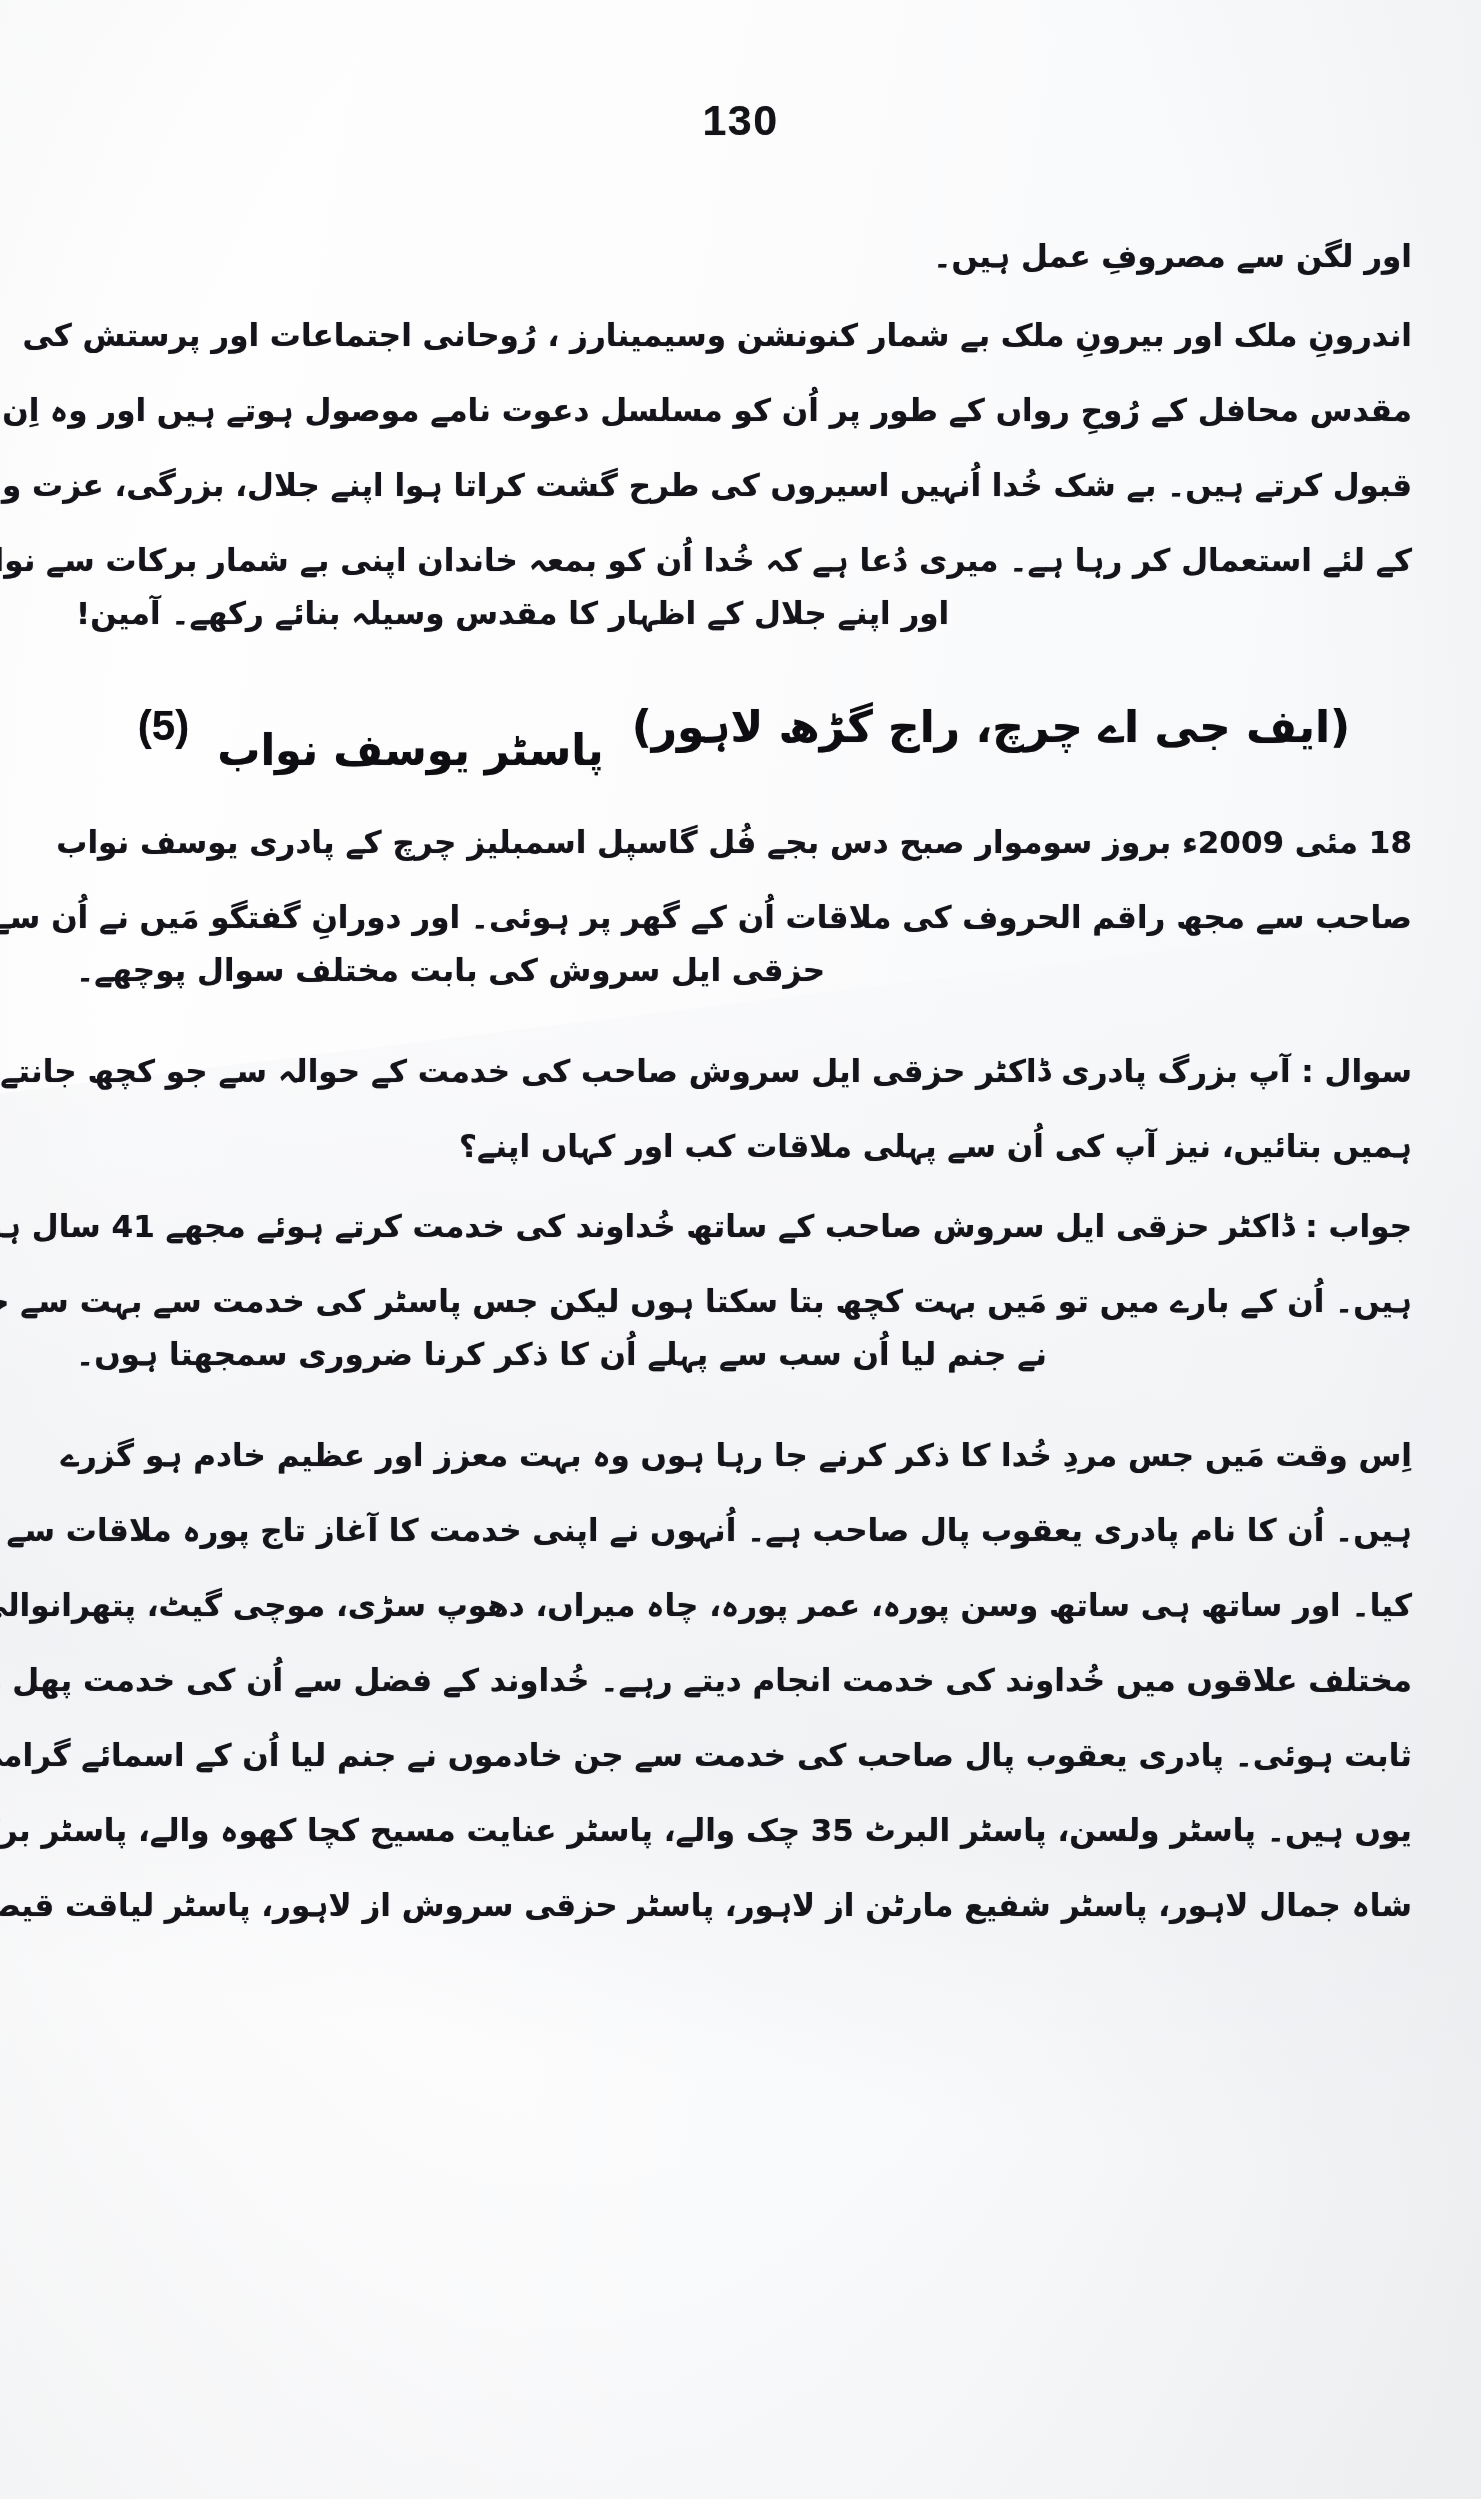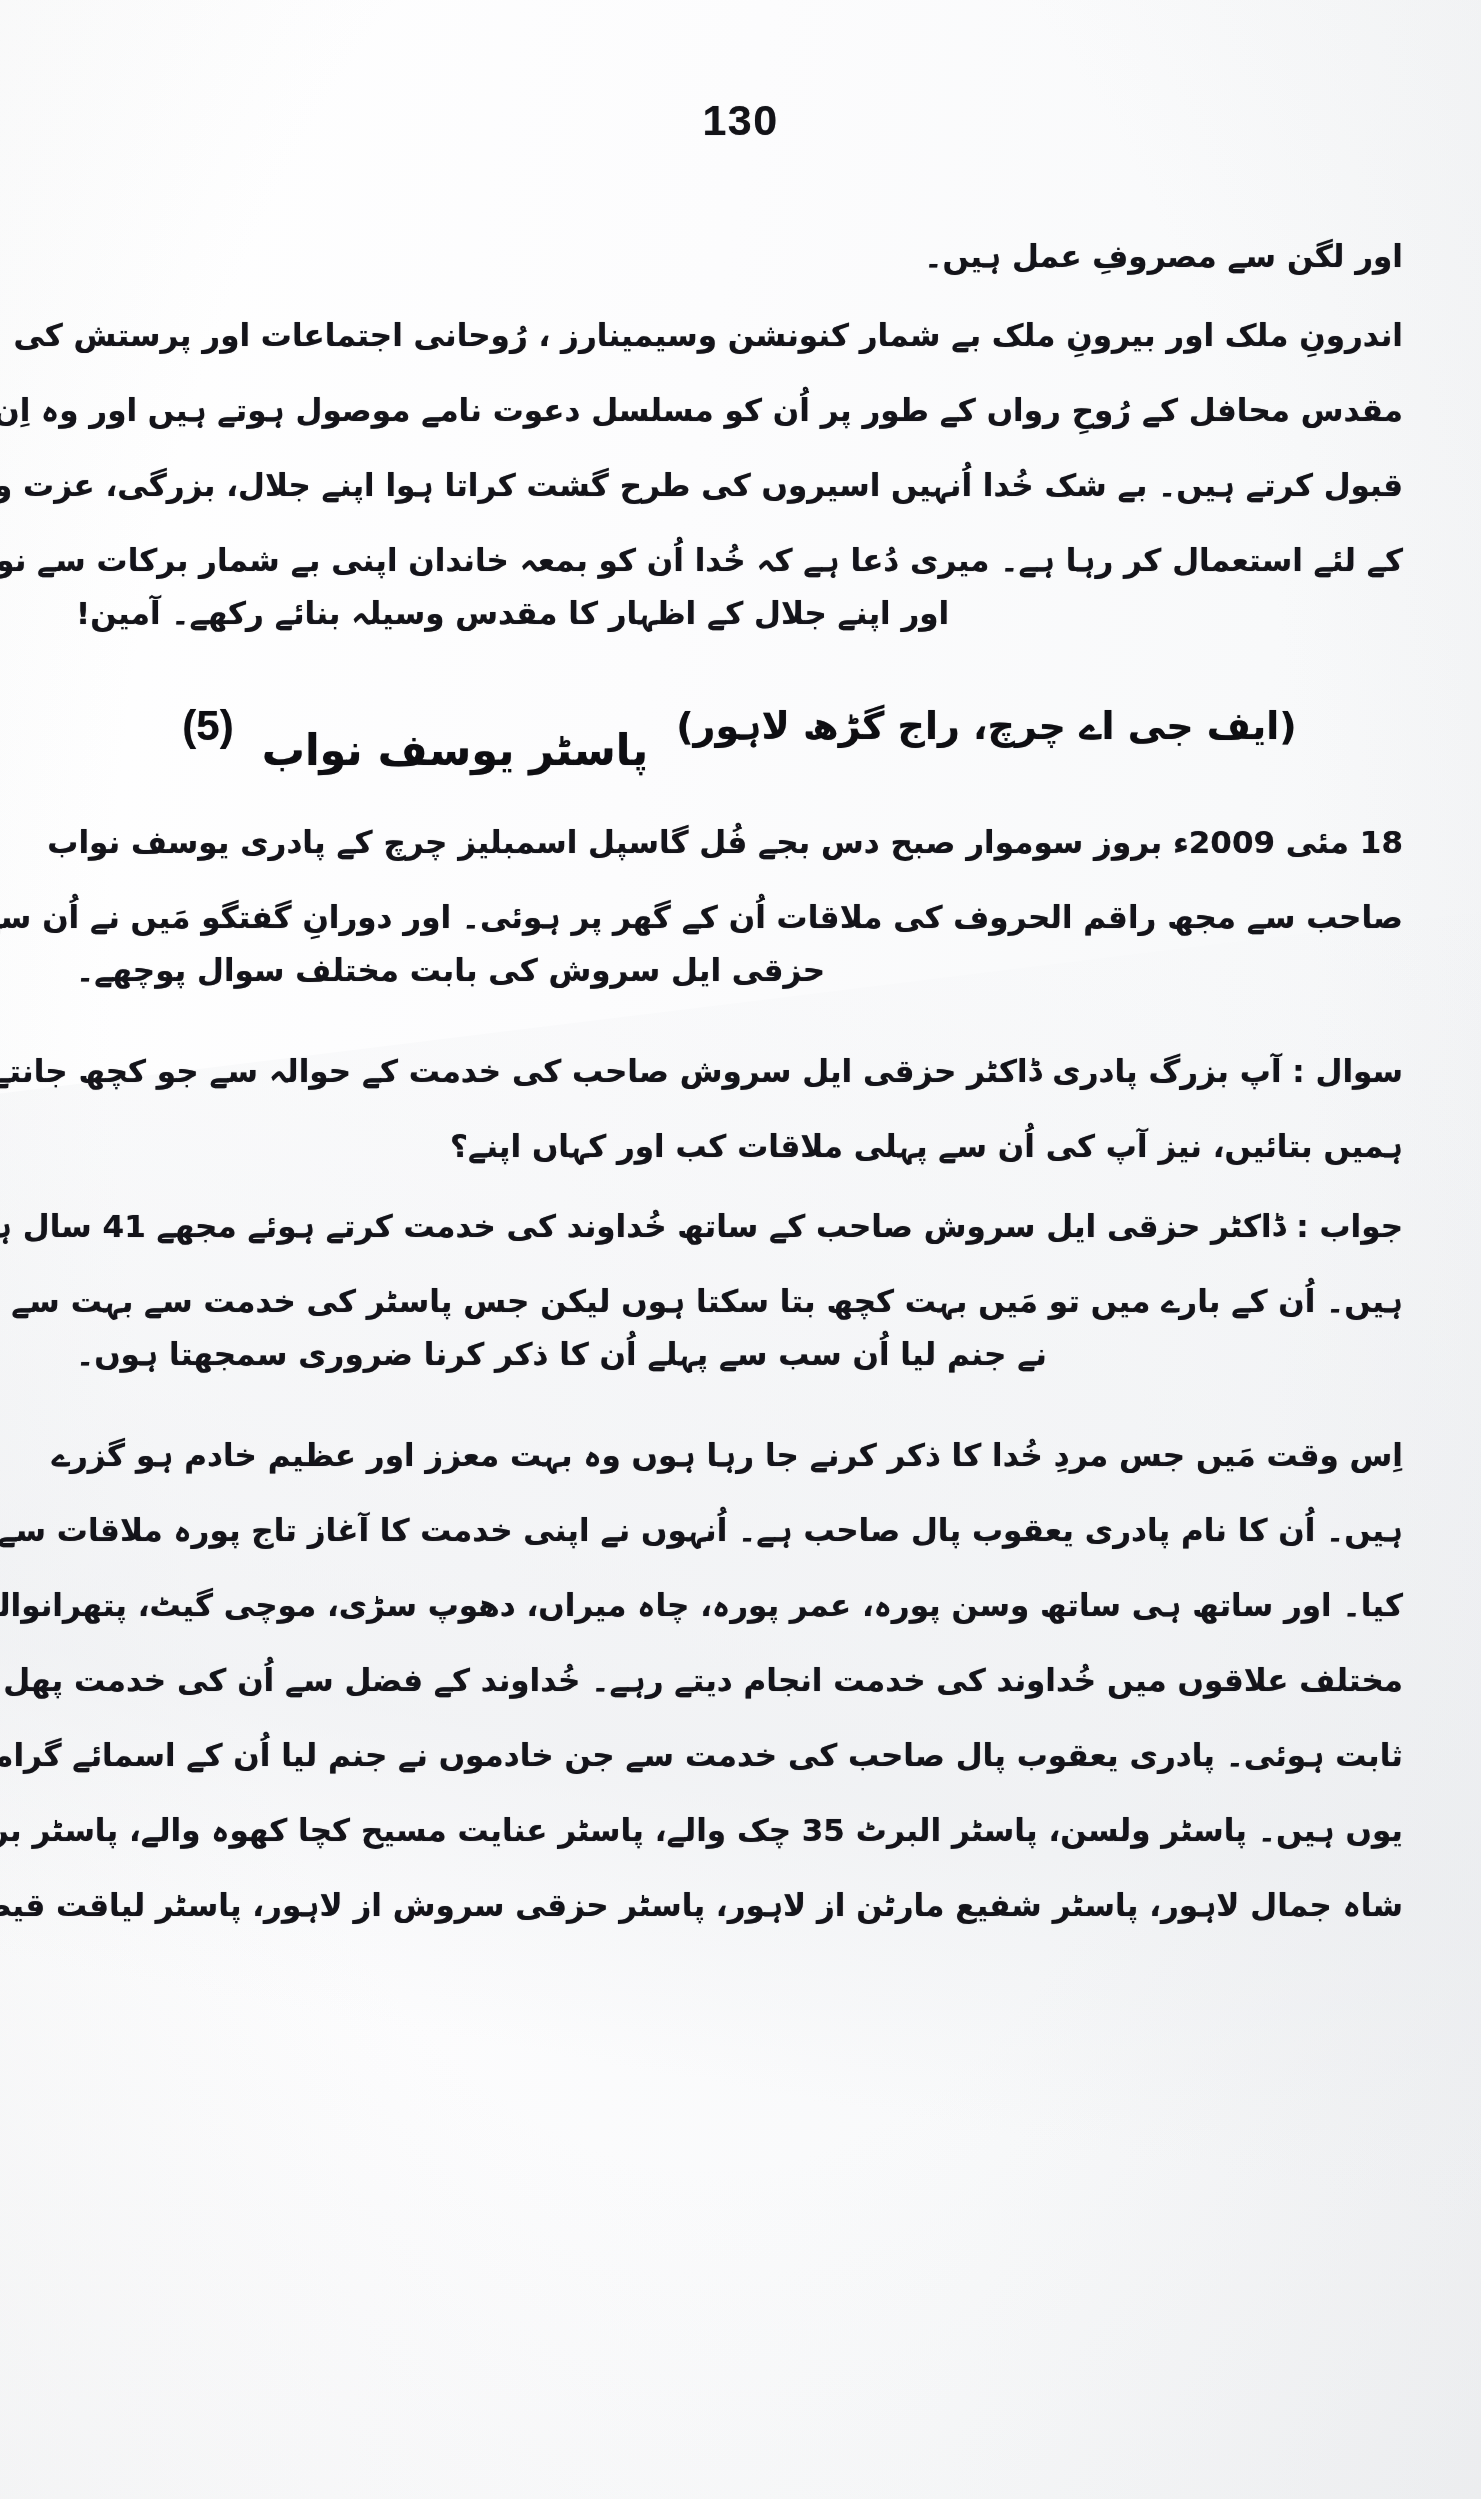--- a/index.html
+++ b/index.html
@@ -70,21 +70,21 @@
     font-family: "Liberation Sans", sans-serif;
     font-weight: 700;
     font-size: 43px;
     color: #131318;
     letter-spacing: 1.4px;
   }
 
   .content {
     position: absolute;
     top: 197px;
-    right: 78px;
+    right: 69px;
     left: 76px;
     direction: rtl;
     text-align: justify;
     text-align-last: justify;
   }
 
   .line {
     font-family: "DejaVu Sans", "Liberation Sans", sans-serif;
     color: #14141a;
     font-size: 31px;
@@ -121,21 +121,21 @@
     white-space: nowrap;
     font-family: "DejaVu Sans", "Liberation Sans", sans-serif;
   }
 
   .heading .sec-num {
     font-family: "Liberation Sans", sans-serif;
     font-size: 42px;
     font-weight: 700;
   }
   .heading .sec-title { font-size: 43px; margin-top: 48px; }
-  .heading .sec-sub   { font-size: 38px; }
+  .heading .sec-sub   { font-size: 44px; }
 
   .lat { font-family: "Liberation Sans", sans-serif; font-weight: 700; }
 
   
   .content, .page-number, .heading {
     text-shadow: 0 0 0.8px rgba(20,20,26,0.55);
   }
 </style>
 </head>
 <body>

